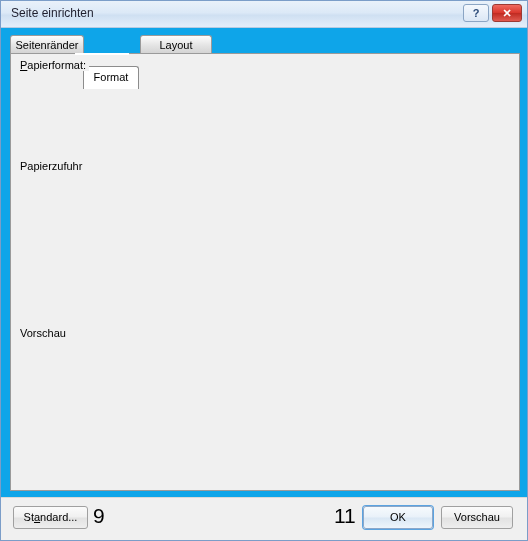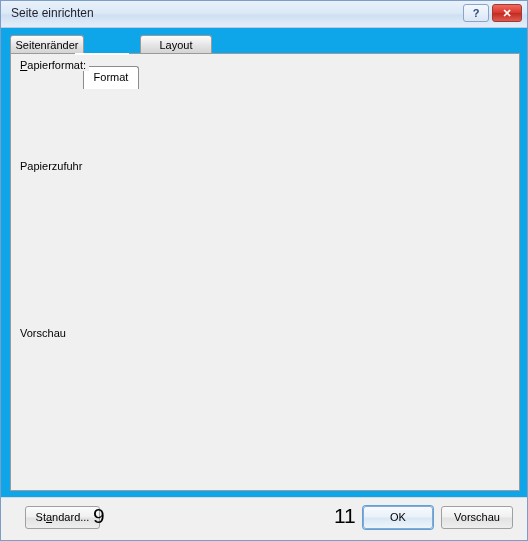--- a/index.html
+++ b/index.html
@@ -472,21 +472,21 @@
     <div class="combo-text">Gesamtes Dokument</div>
     <div class="combo-arrow"></div>
   </div>
   <div class="callout" style="left:242px; top:466px;">7</div>
 
   <div class="callout" style="left:394px; top:466px;">8</div>
   <div class="btn" style="left:412px; top:467px; width:97px;">Druckoptionen...</div>
 
   <div id="bottom-sep"></div>
   <div id="bottom-bar">
-    <div class="btn" style="left:24px; top:8px; width:75px;">
+    <div class="btn" style="left:12px; top:8px; width:75px;">
       <span>St</span><span class="acc">a</span><span>ndard...</span>
     </div>
     <div class="callout" style="left:92px; top:7px;">9</div>
 
     <div class="callout" style="left:333px; top:7px;">11</div>
     <div class="btn default" style="left:362px; top:8px; width:70px;">OK</div>
     <div class="btn" style="left:440px; top:8px; width:72px;">Vorschau</div>
   </div>
 
   <svg id="cursor" viewBox="0 0 14 20">

